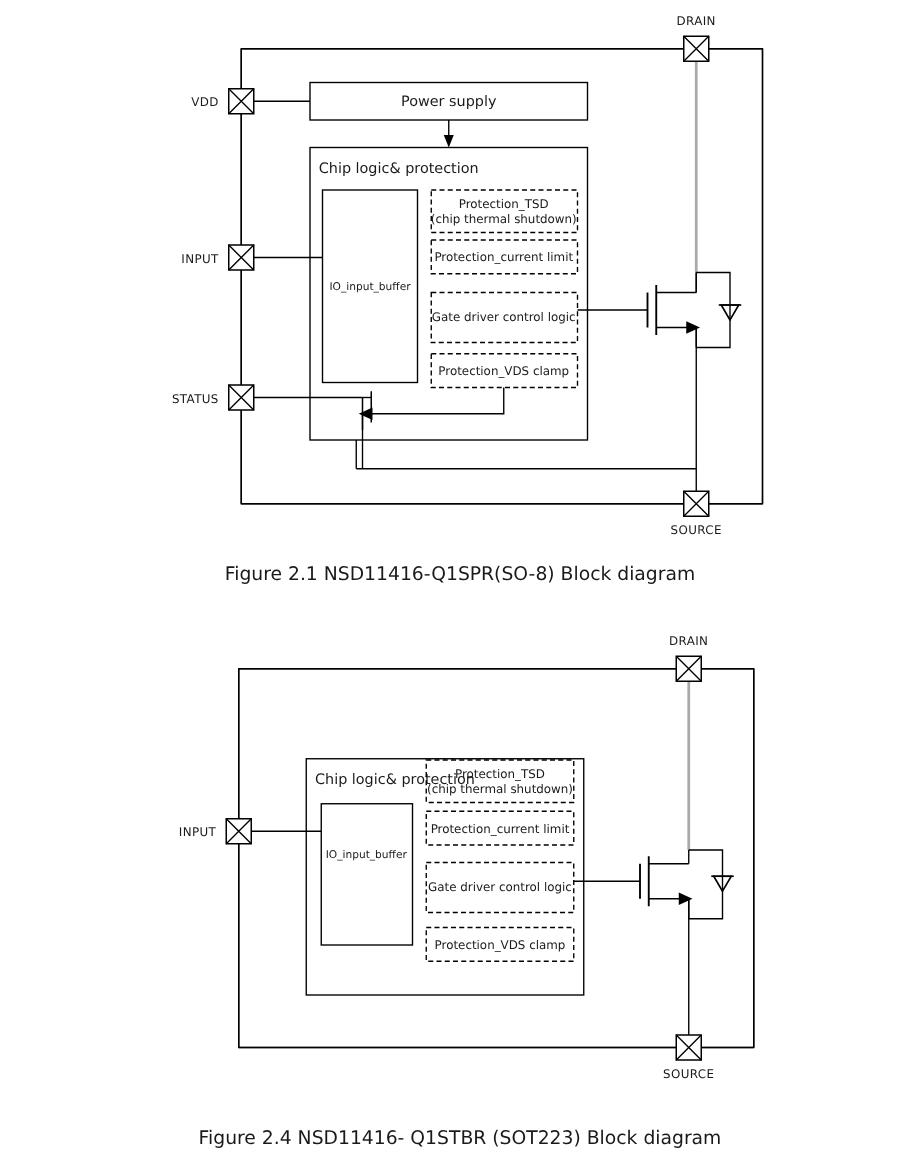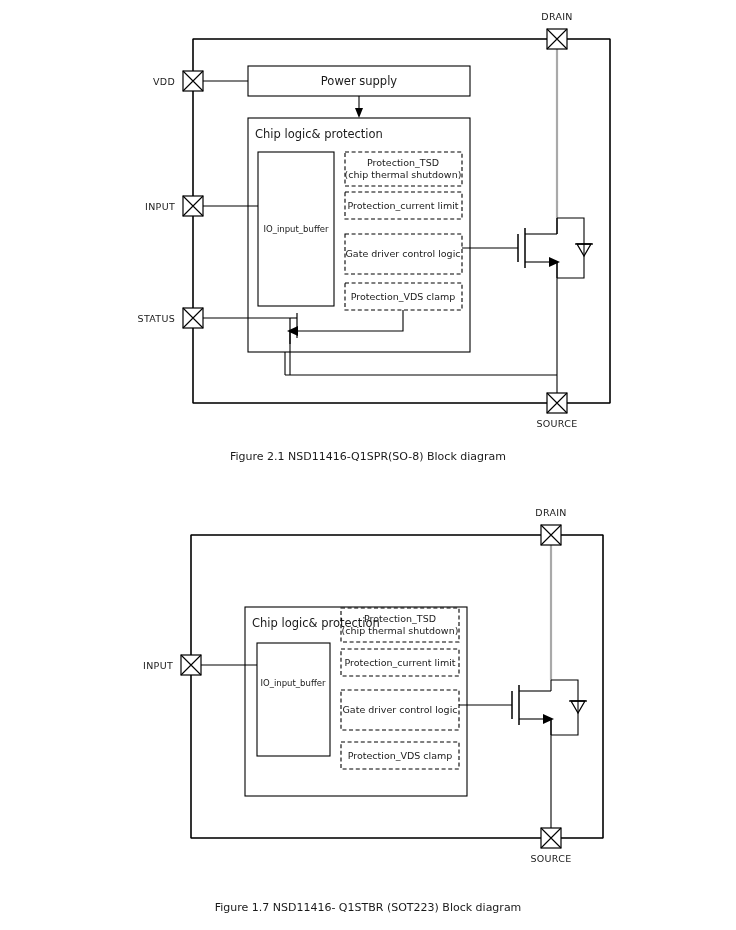--- a/index.html
+++ b/index.html
@@ -103,21 +103,21 @@
   }
   .t-section {
     font-size: 11.5px;
     text-anchor: start;
   }
   .caption {
     position: absolute;
     left: 0;
     width: 736px;
     text-align: center;
-    font-size: 11px;
+    font-size: 15px;
     color: #1a1a1a;
     font-family: "DejaVu Sans", "Liberation Sans", sans-serif;
   }
   #cap1 { top: 450px; }
   #cap2 { top: 901px; }
 </style>
 </head>
 <body>
 
 <div class="page">
@@ -295,15 +295,15 @@
       <text class="t-pin-c" x="551" y="526">DRAIN</text>
 
       <g>
         <rect class="pin-sq" x="541" y="838" width="20" height="20"></rect>
         <path class="pin-x" d="M541,838 L561,858 M561,838 L541,858"></path>
       </g>
       <text class="t-pin-c" x="551" y="872">SOURCE</text>
     </g>
   </svg>
 
-  <div class="caption" id="cap2">Figure 1.7 NSD11416- Q1STBR (SOT223) Block diagram</div>
+  <div class="caption" id="cap2">Figure 2.4 NSD11416- Q1STBR (SOT223) Block diagram</div>
 
 </div>
 
 </body></html>

